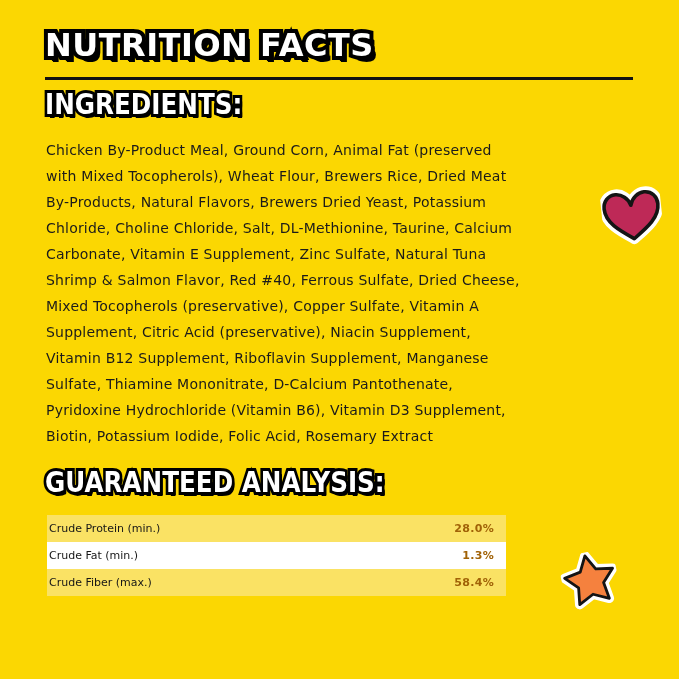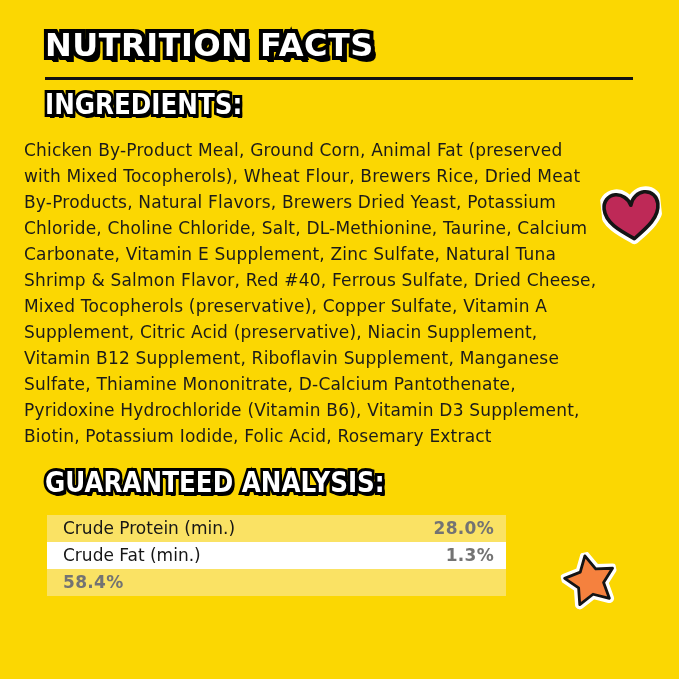--- a/index.html
+++ b/index.html
@@ -36,43 +36,43 @@
 
   .rule {
     margin: 13px 0 0 45px;
     width: 588px; height: 2.5px;
     background: #121212;
   }
 
   .ingredients-heading-wrap { margin: 8px 0 16px 45px; }
 
   .ingredients-text {
-    margin: 11px 0 0 24px;
+    margin: 11px 0 0 46px;
     width: 612px;
-    font-size: 17px;
+    font-size: 14px;
     line-height: 26px;
     letter-spacing: 0.2px;
     white-space: pre-line;
     color: #1B1B1B;
   }
 
   .analysis-heading-wrap { margin: 17px 0 4px 45px; }
 
   .ga-table { margin: 16px 0 0 47px; width: 459px; }
   .ga-row {
     display: flex; justify-content: space-between; align-items: center;
     height: 27px;
-    padding: 0 12px 0 16px;
+    padding: 0 12px 0 2px;
     box-sizing: border-box;
-    font-size: 17px;
+    font-size: 11px;
   }
   .ga-row.hl  { background: #FAE264; }
   .ga-row.alt { background: #FFFFFF; }
   .ga-label { color: #161616; }
-  .ga-value { font-weight: bold; color: #737373; letter-spacing: 0.3px; }
+  .ga-value { font-weight: bold; color: #a16207; letter-spacing: 0.3px; }
 
   .heart-icon {
     position: absolute; left: 602px; top: 186px;
     width: 60px; height: 60px;
     transform: rotate(-6deg);
   }
   .star-icon {
     position: absolute; left: 562px; top: 552px;
     width: 56px; height: 56px;
     transform: rotate(-12deg);
@@ -125,20 +125,21 @@
 <div class="ga-table">
   <div class="ga-row hl">
     <span class="ga-label">Crude Protein (min.)</span>
     <span class="ga-value">28.0%</span>
   </div>
   <div class="ga-row alt">
     <span class="ga-label">Crude Fat (min.)</span>
     <span class="ga-value">1.3%</span>
   </div>
   <div class="ga-row hl">
+    <span class="ga-label">Crude Fiber (max.)</span>
     <span class="ga-value">58.4%</span>
   </div>
 </div>
 
 <svg class="star-icon" viewBox="0 0 100 100" aria-hidden="true">
   <path d="M50 6 L64.1 32.6 L93.7 37.8 L72.8 59.4 L77 89.2 L50 76 L23 89.2 L27.2 59.4 L6.3 37.8 L35.9 32.6 Z" stroke="#FFFFFF" stroke-width="17" stroke-linejoin="round" stroke-linecap="round" fill="#F5813E"></path>
   <path d="M50 6 L64.1 32.6 L93.7 37.8 L72.8 59.4 L77 89.2 L50 76 L23 89.2 L27.2 59.4 L6.3 37.8 L35.9 32.6 Z" stroke="#141414" stroke-width="5" stroke-linejoin="round" fill="#F5813E"></path>
 </svg>
 
 </body></html>

